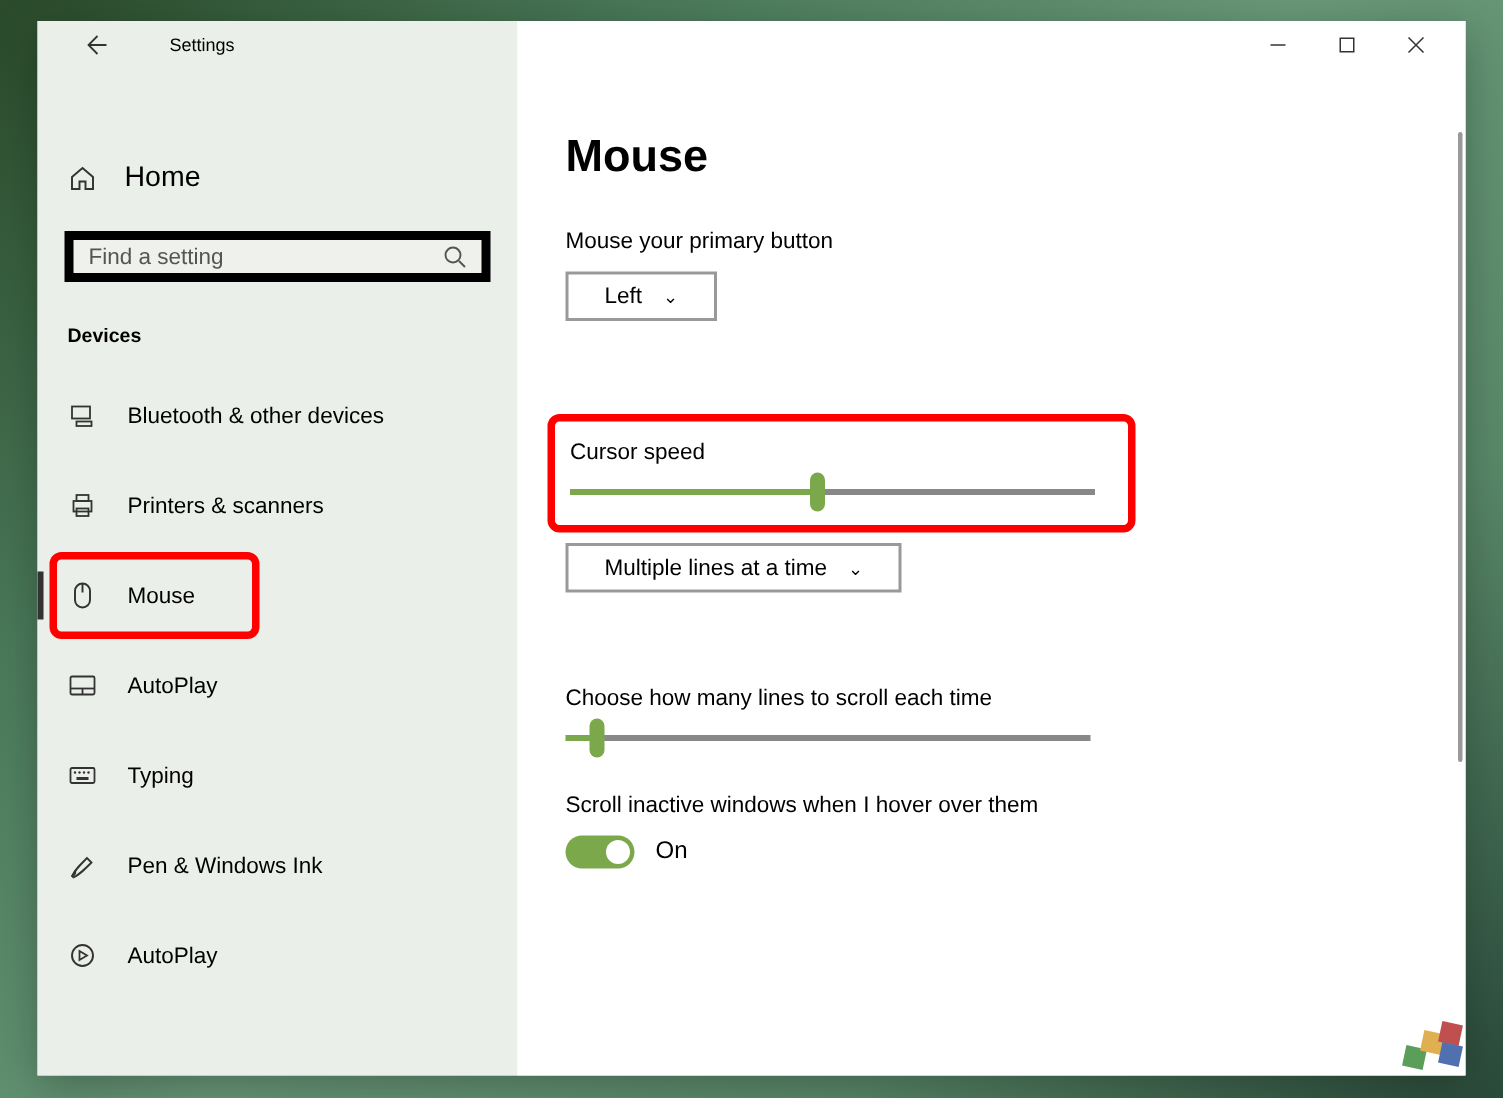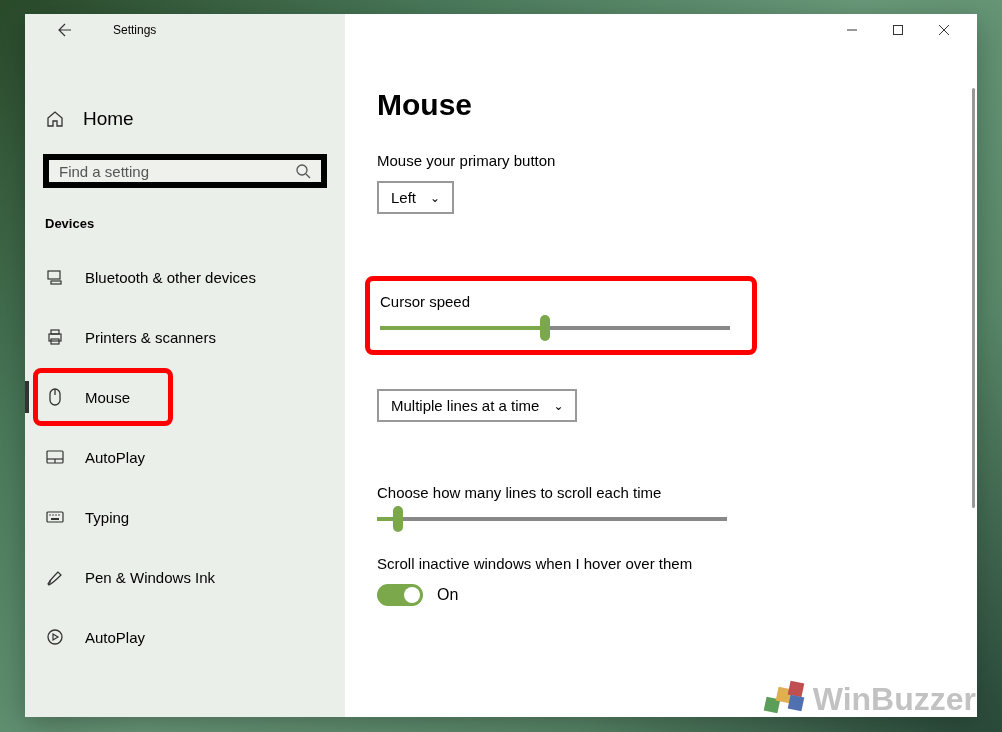--- a/index.html
+++ b/index.html
@@ -81,32 +81,32 @@
 .scrollbar-indicator {
   position: absolute; right: 2px; top: 74px;
   width: 3px; height: 420px;
   background: #999;
   border-radius: 2px;
 }
 .page-heading { font-size: 30px; font-weight: 600; margin-bottom: 30px; }
 .control-label { font-size: 15px; margin-bottom: 12px; }
 .dropdown {
   border: 2px solid #999;
-  padding: 6px 12px;
+  padding: 6px 24px;
   display: inline-flex; align-items: center;
   font-size: 15px;
   margin-bottom: 28px;
 }
 .dropdown .chev { margin-left: 14px; font-size: 12px; }
 .highlight-box {
   border: 5px solid #f00;
   border-radius: 8px;
   padding: 12px 18px 20px 10px;
   margin-left: -12px;
-  margin-bottom: 34px;
+  margin-bottom: 7px;
   display: inline-block;
   width: 392px;
 }
 .highlight-nav {
   position: absolute;
   left: 8px; width: 140px; height: 58px;
   border: 5px solid #f00;
   border-radius: 8px;
   pointer-events: none;
 }
@@ -328,14 +328,13 @@
   </div>
 </div>
 
 <div class="watermark">
   <div class="wm-icon">
     <i style="left:0;top:16px;background:#5a9e5a;"></i>
     <i style="left:12px;top:6px;background:#e0b050;"></i>
     <i style="left:24px;top:0;background:#c05050;"></i>
     <i style="left:24px;top:14px;background:#5070b0;"></i>
   </div>
-  <span>WinBuzzer</span>
 </div>
 
 </body></html>

